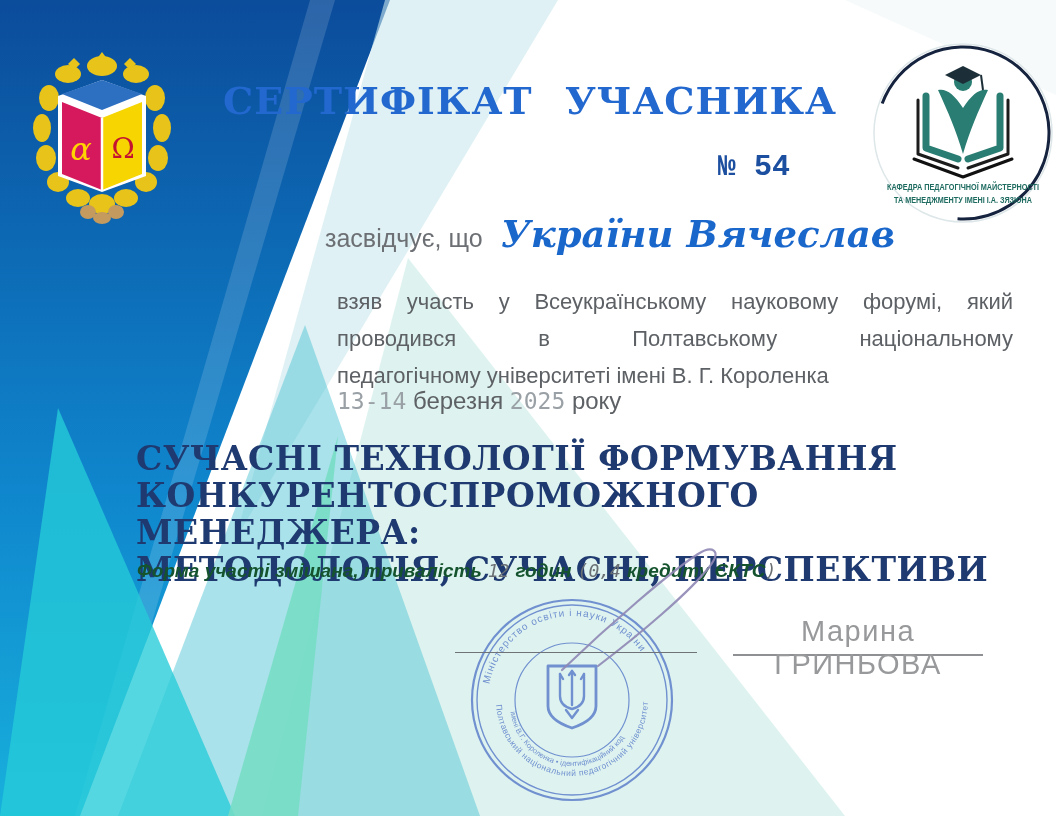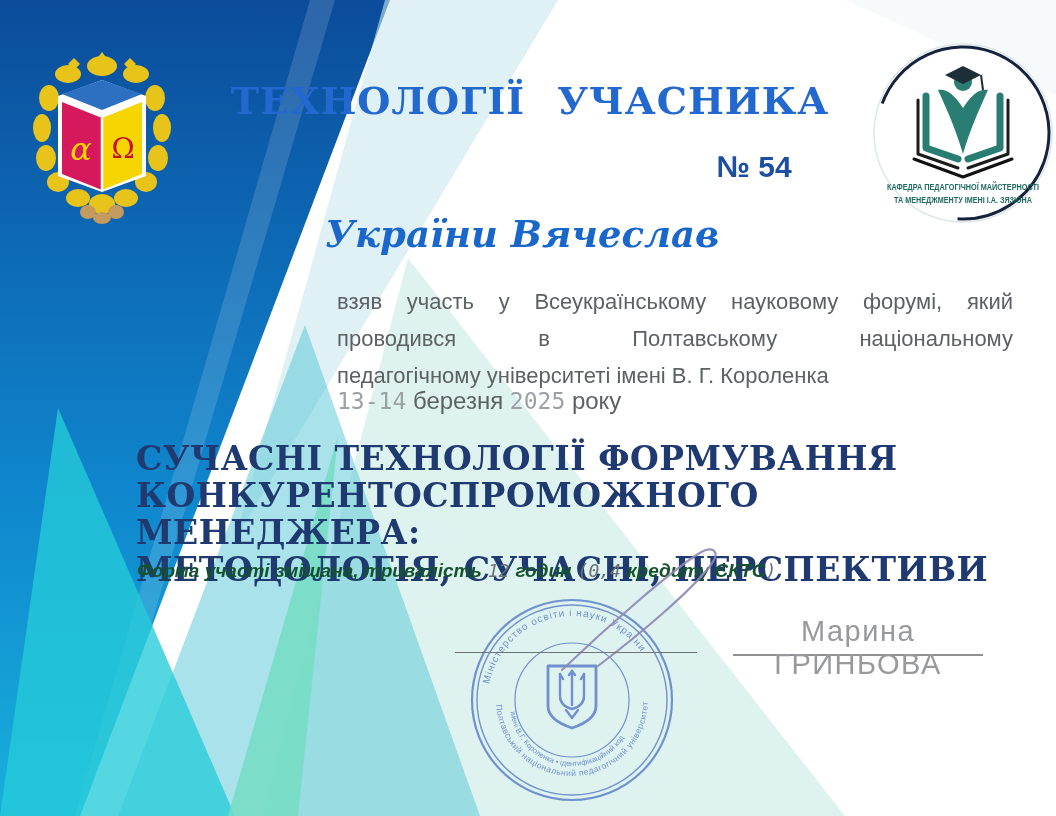--- a/index.html
+++ b/index.html
@@ -11,21 +11,21 @@
   svg{display:block;}
 
   .cert-title{
     left:150px;top:78px;width:760px;text-align:center;
     font-family:"DejaVu Serif","Liberation Serif",serif;
     font-weight:bold;font-size:38px;letter-spacing:1px;word-spacing:18px;
     color:#2268cf;
   }
   .cert-number{
     left:674px;top:150px;width:160px;text-align:center;
-    font-family:Liberation Sans, sans-serif;
+    font-family:Liberation Mono, monospace;
     font-weight:bold;font-size:30px;color:#1c4f9f;
   }
   .certify-row{
     left:325px;top:212px;display:flex;align-items:baseline;gap:18px;
   }
   .certify-label{font-size:25px;color:#6c6f73;}
   .recipient-name{
     font-family:"DejaVu Serif","Liberation Serif",serif;
     font-style:italic;font-weight:bold;font-size:37px;color:#1a67cc;
   }
@@ -102,21 +102,21 @@
       <path d="M 36 44 L 80 28 L 124 44 L 124 124 L 80 140 L 36 124 Z" fill="#ffffff"></path>
       <path d="M 40 42 L 80 28 L 120 42 L 80 58 Z" fill="#2d6fc0"></path>
       <path d="M 40 50 L 80 66 L 80 138 L 40 122 Z" fill="#d6195c"></path>
       <path d="M 80 66 L 120 50 L 120 122 L 80 138 Z" fill="#f6d500"></path>
       <line x1="80" y1="66" x2="80" y2="138" stroke="#ffffff" stroke-width="2.5"></line>
       <text x="59" y="108" text-anchor="middle" font-family="DejaVu Serif, serif" font-style="italic" font-size="32" fill="#ffd400">α</text>
       <text x="101" y="106" text-anchor="middle" font-family="DejaVu Serif, serif" font-size="28" fill="#c41230">Ω</text>
     </g>
   </svg>
 
-  <div class="abs cert-title">ТЕХНОЛОГІЇ УЧАСНИКА</div>
+  <div class="abs cert-title">СЕРТИФІКАТ УЧАСНИКА</div>
 
   <svg class="abs" style="left:868px;top:38px" width="190" height="190" viewBox="0 0 190 190">
     <circle cx="95" cy="95" r="90" fill="#ffffff"></circle>
     <circle cx="95" cy="95" r="89" fill="none" stroke="#dde6e8" stroke-width="1.5"></circle>
     <circle cx="95" cy="95" r="86" fill="none" stroke="#16233f" stroke-width="3" stroke-dasharray="380 160" transform="rotate(-160 95 95)"></circle>
     <g fill="none" stroke-linecap="round" stroke-linejoin="round">
       <path d="M 50 62 L 50 116 L 90 130" stroke="#1c1c1c" stroke-width="3"></path>
       <path d="M 140 62 L 140 116 L 100 130" stroke="#1c1c1c" stroke-width="3"></path>
       <path d="M 58 58 L 58 110 L 90 121" stroke="#2a7d72" stroke-width="7"></path>
       <path d="M 132 58 L 132 110 L 100 121" stroke="#2a7d72" stroke-width="7"></path>
@@ -128,20 +128,21 @@
       <polygon points="95,28 113,37 95,46 77,37" fill="#1c2e38"></polygon>
       <line x1="113" y1="37" x2="115" y2="52" stroke="#1c2e38" stroke-width="2"></line>
     </g>
     <text class="logo-caption" x="95" y="152" text-anchor="middle" font-size="8.5" fill="#1e6b60" textLength="152" lengthAdjust="spacingAndGlyphs">КАФЕДРА ПЕДАГОГІЧНОЇ МАЙСТЕРНОСТІ</text>
     <text class="logo-caption" x="95" y="165" text-anchor="middle" font-size="8.5" fill="#1e6b60" textLength="138" lengthAdjust="spacingAndGlyphs">ТА МЕНЕДЖМЕНТУ ІМЕНІ І.А. ЗЯЗЮНА</text>
   </svg>
 
   <div class="abs cert-number">№ 54</div>
 
   <div class="abs certify-row">
+    <span class="certify-label">засвідчує, що</span>
     <span class="recipient-name">України Вячеслав</span>
   </div>
 
   <div class="abs body-par">
     <div class="body-line">взяв участь у Всеукраїнському науковому форумі, який</div>
     <div class="body-line">проводився в Полтавському національному</div>
     <div class="body-line last">педагогічному університеті імені В. Г. Короленка</div>
   </div>
 
   <div class="abs date-row">

